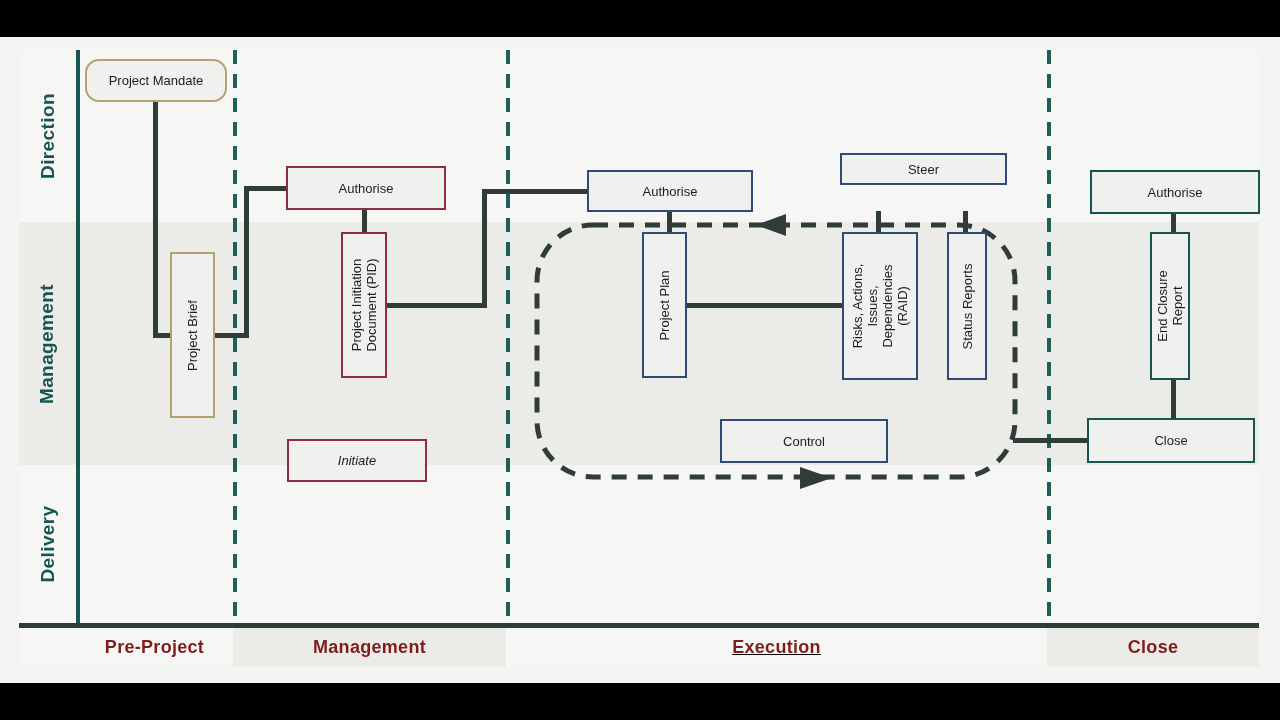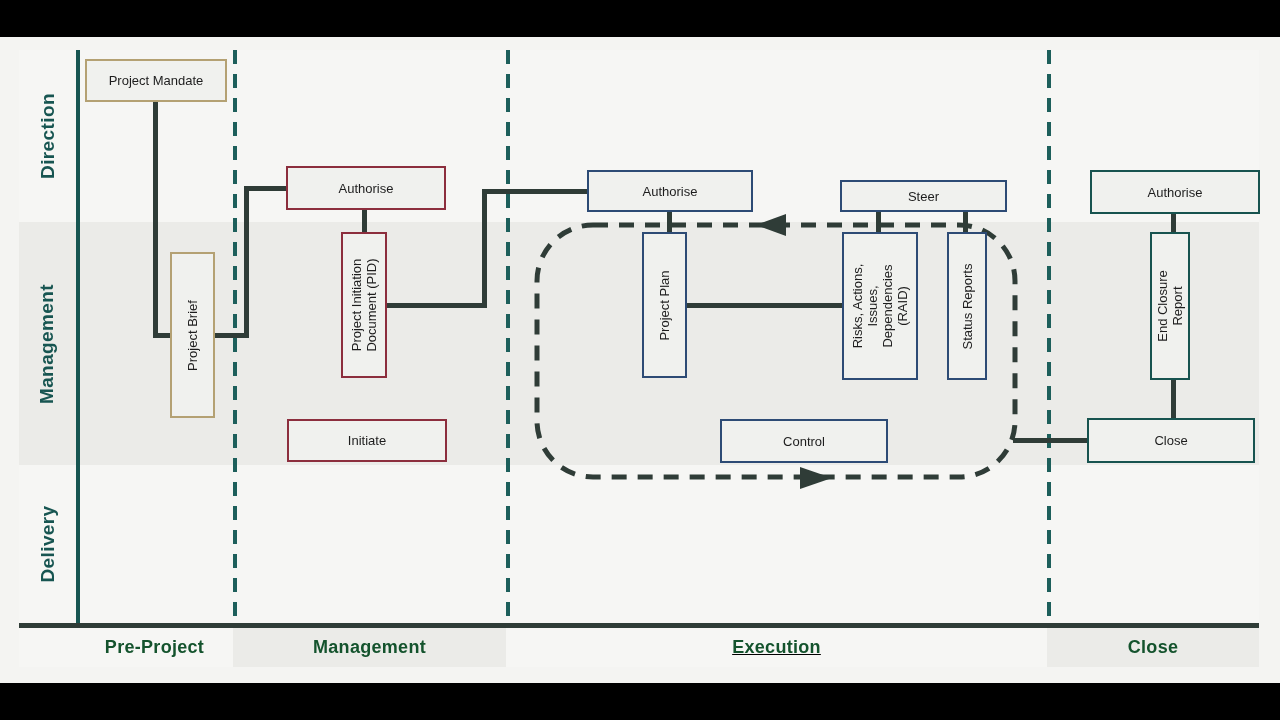--- a/index.html
+++ b/index.html
@@ -12,21 +12,21 @@
   .lane-label-wrap{position:absolute;left:19px;width:57px;display:flex;align-items:center;justify-content:center;}
   .lane-label-wrap span{transform:rotate(-90deg);white-space:nowrap;color:#175551;
         font-size:19px;font-weight:800;letter-spacing:.4px;}
   .lane-sep{position:absolute;left:76px;top:13px;width:4px;height:573px;background:#175551;}
   .divider{position:absolute;top:13px;width:4px;height:573px;
         background:repeating-linear-gradient(to bottom,#1d5f5b 0 14px,transparent 14px 24px);}
   .footer-sep{position:absolute;left:19px;top:586px;width:1240px;height:5px;background:#2f3c37;}
   .footer-row{position:absolute;left:19px;top:591px;width:1240px;height:39px;background:#f6f6f4;}
   .footer-cell{position:absolute;top:0;height:39px;display:flex;align-items:center;justify-content:center;}
   .footer-cell.gray{background:#ebebe8;}
-  .footer-cell span{color:#14532d;font-size:18px;font-weight:800;letter-spacing:.3px;}
+  .footer-cell span{color:#7f1d1d;font-size:18px;font-weight:800;letter-spacing:.3px;}
   .conn{position:absolute;background:#2f3c37;}
   .loop-svg{position:absolute;left:0;top:0;width:1280px;height:646px;pointer-events:none;}
   .box{position:absolute;background:#f0f1ee;border:2px solid #000;box-sizing:border-box;
        display:flex;align-items:center;justify-content:center;color:#1d1d1d;font-size:13px;}
   .box.tan{border-color:#b4a173;}
   .box.maroon{border-color:#8c2e3d;}
   .box.navy{border-color:#2d4b75;}
   .box.tealbox{border-color:#17534f;}
   .box .vlbl{transform:rotate(-90deg);white-space:nowrap;text-align:center;line-height:15px;}
   .box .vlbl span{display:block;white-space:nowrap;}
@@ -89,48 +89,48 @@
     <div class="conn" style="left:482px;top:152px;width:5px;height:119px;"></div>
     <div class="conn" style="left:482px;top:152px;width:107px;height:5px;"></div>
     <div class="conn" style="left:667px;top:174px;width:5px;height:23px;"></div>
     <div class="conn" style="left:687px;top:266px;width:157px;height:5px;"></div>
     <div class="conn" style="left:876px;top:174px;width:5px;height:23px;"></div>
     <div class="conn" style="left:963px;top:174px;width:5px;height:23px;"></div>
     <div class="conn" style="left:1171px;top:176px;width:5px;height:21px;"></div>
     <div class="conn" style="left:1171px;top:342px;width:5px;height:41px;"></div>
     <div class="conn" style="left:1013px;top:401px;width:76px;height:5px;"></div>
 
-    <div class="box tan" style="left:85px;top:22px;width:142px;height:43px;">
+    <div class="box tan" style="left:85px;top:22px;width:142px;height:43px;border-radius:14px;">
       <span>Project Mandate</span>
     </div>
     <div class="box tan" style="left:170px;top:215px;width:45px;height:166px;">
       <div class="vlbl">Project Brief</div>
     </div>
     <div class="box maroon" style="left:286px;top:129px;width:160px;height:44px;">
       <span>Authorise</span>
     </div>
     <div class="box maroon" style="left:341px;top:195px;width:46px;height:146px;">
       <div class="vlbl">
         <span>Project Initiation</span>
         <span>Document (PID)</span>
       </div>
     </div>
-    <div class="box maroon" style="left:287px;top:382px;width:160px;height:43px;">
+    <div class="box maroon" style="left:287px;top:402px;width:140px;height:43px;font-style:italic;">
       <span>Initiate</span>
     </div>
     <div class="box navy" style="left:587px;top:133px;width:166px;height:42px;">
       <span>Authorise</span>
     </div>
     <div class="box navy" style="left:642px;top:195px;width:45px;height:146px;">
       <div class="vlbl">Project Plan</div>
     </div>
     <div class="box navy" style="left:720px;top:382px;width:168px;height:44px;">
       <span>Control</span>
     </div>
-    <div class="box navy" style="left:840px;top:143px;width:167px;height:32px;text-align:right;">
+    <div class="box navy" style="left:840px;top:116px;width:167px;height:32px;text-align:right;">
       <span>Steer</span>
     </div>
     <div class="box navy" style="left:842px;top:195px;width:76px;height:148px;">
       <div class="vlbl">
         <span>Risks, Actions,</span>
         <span>Issues,</span>
         <span>Dependencies</span>
         <span>(RAID)</span>
       </div>
     </div>

